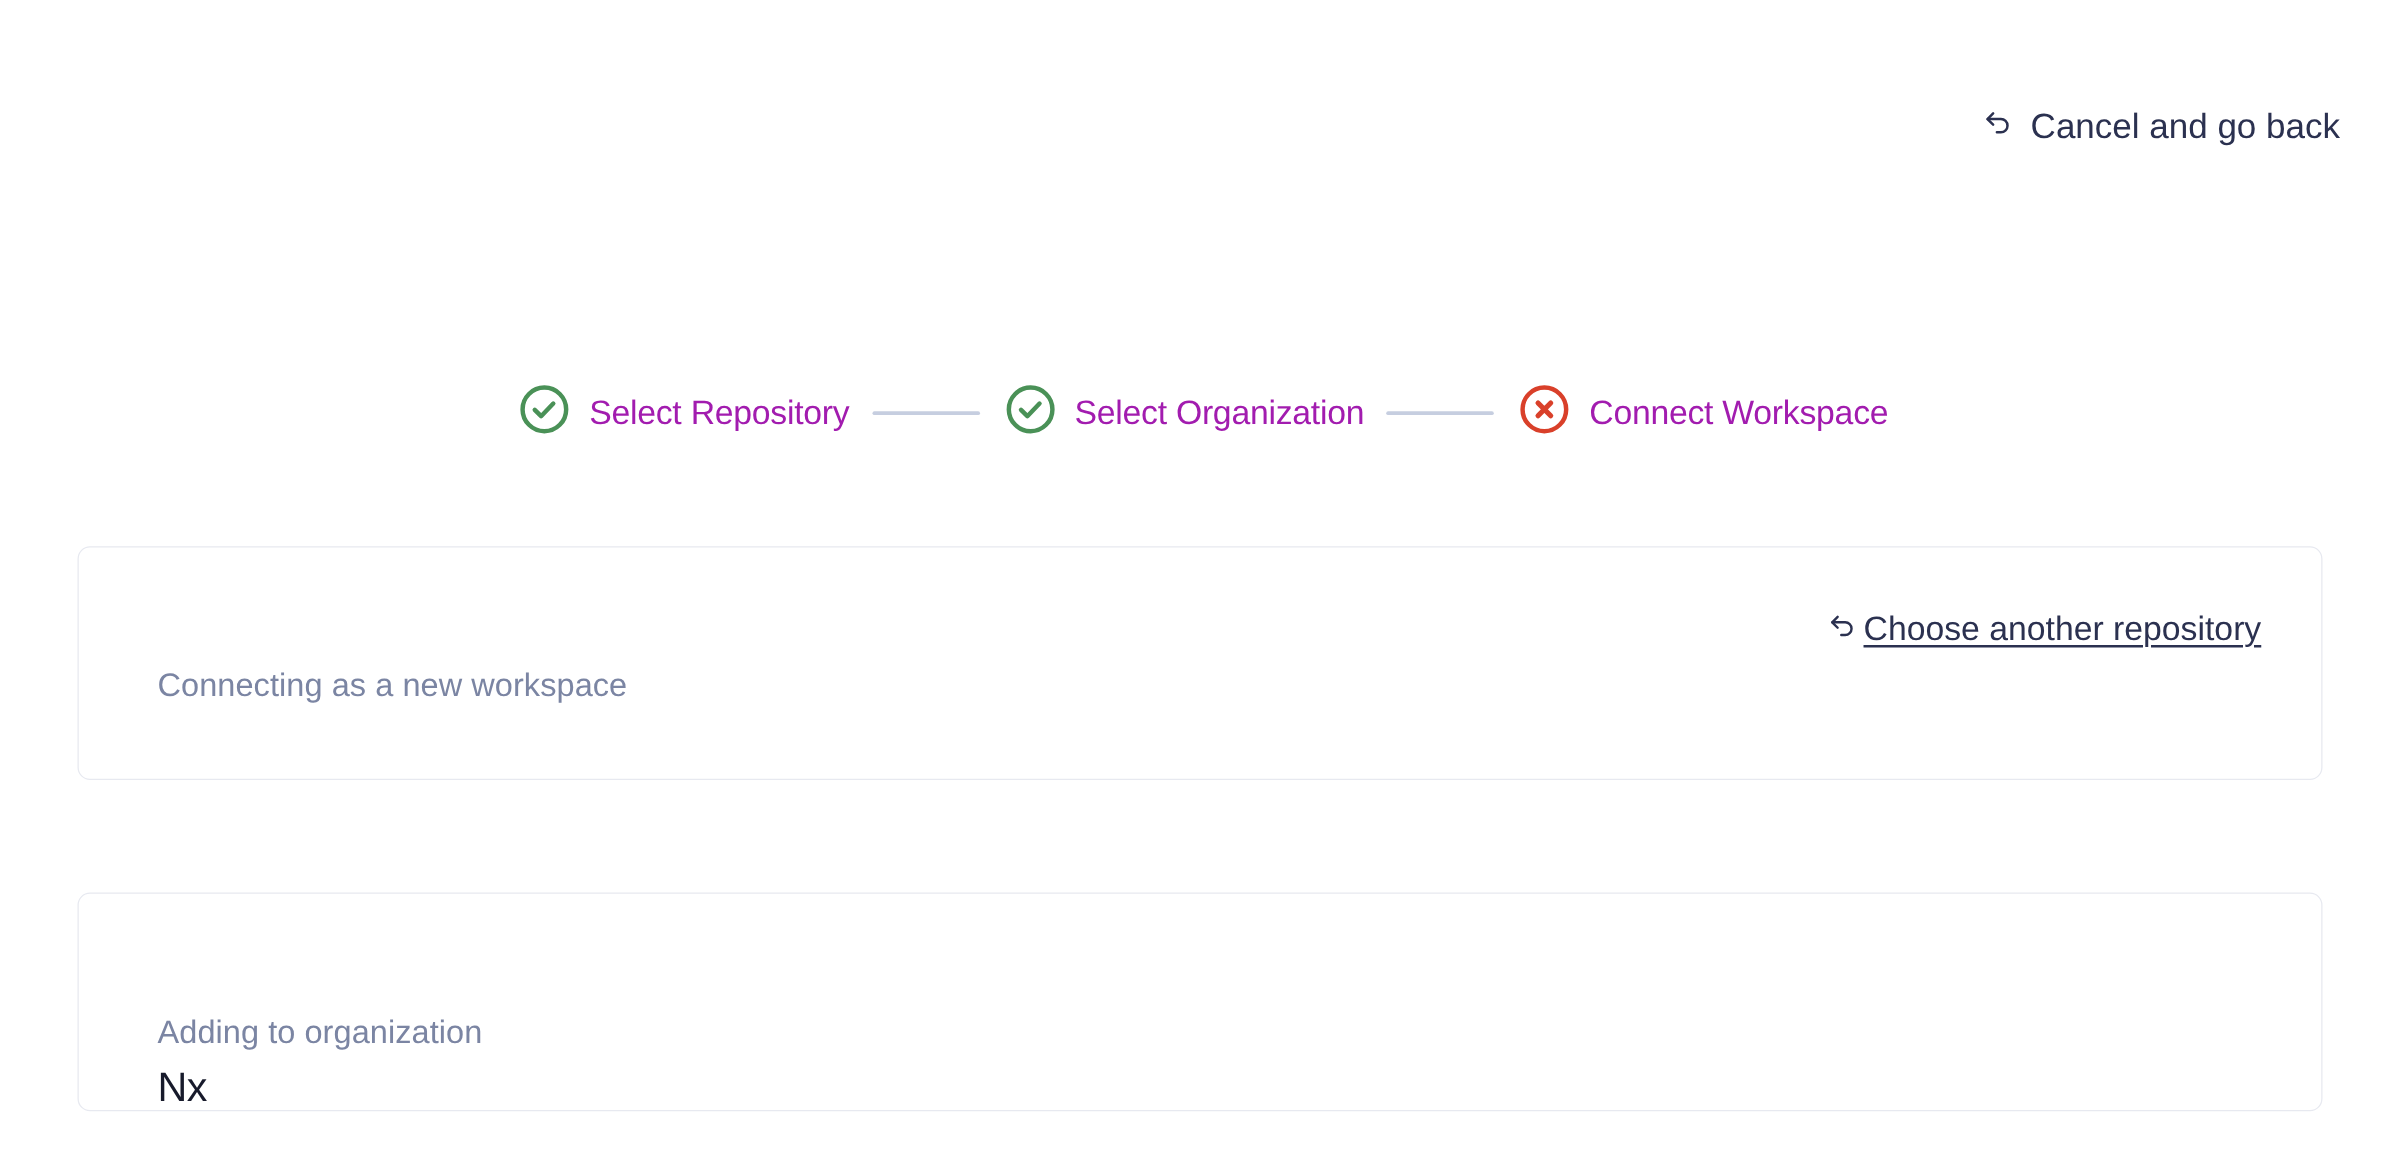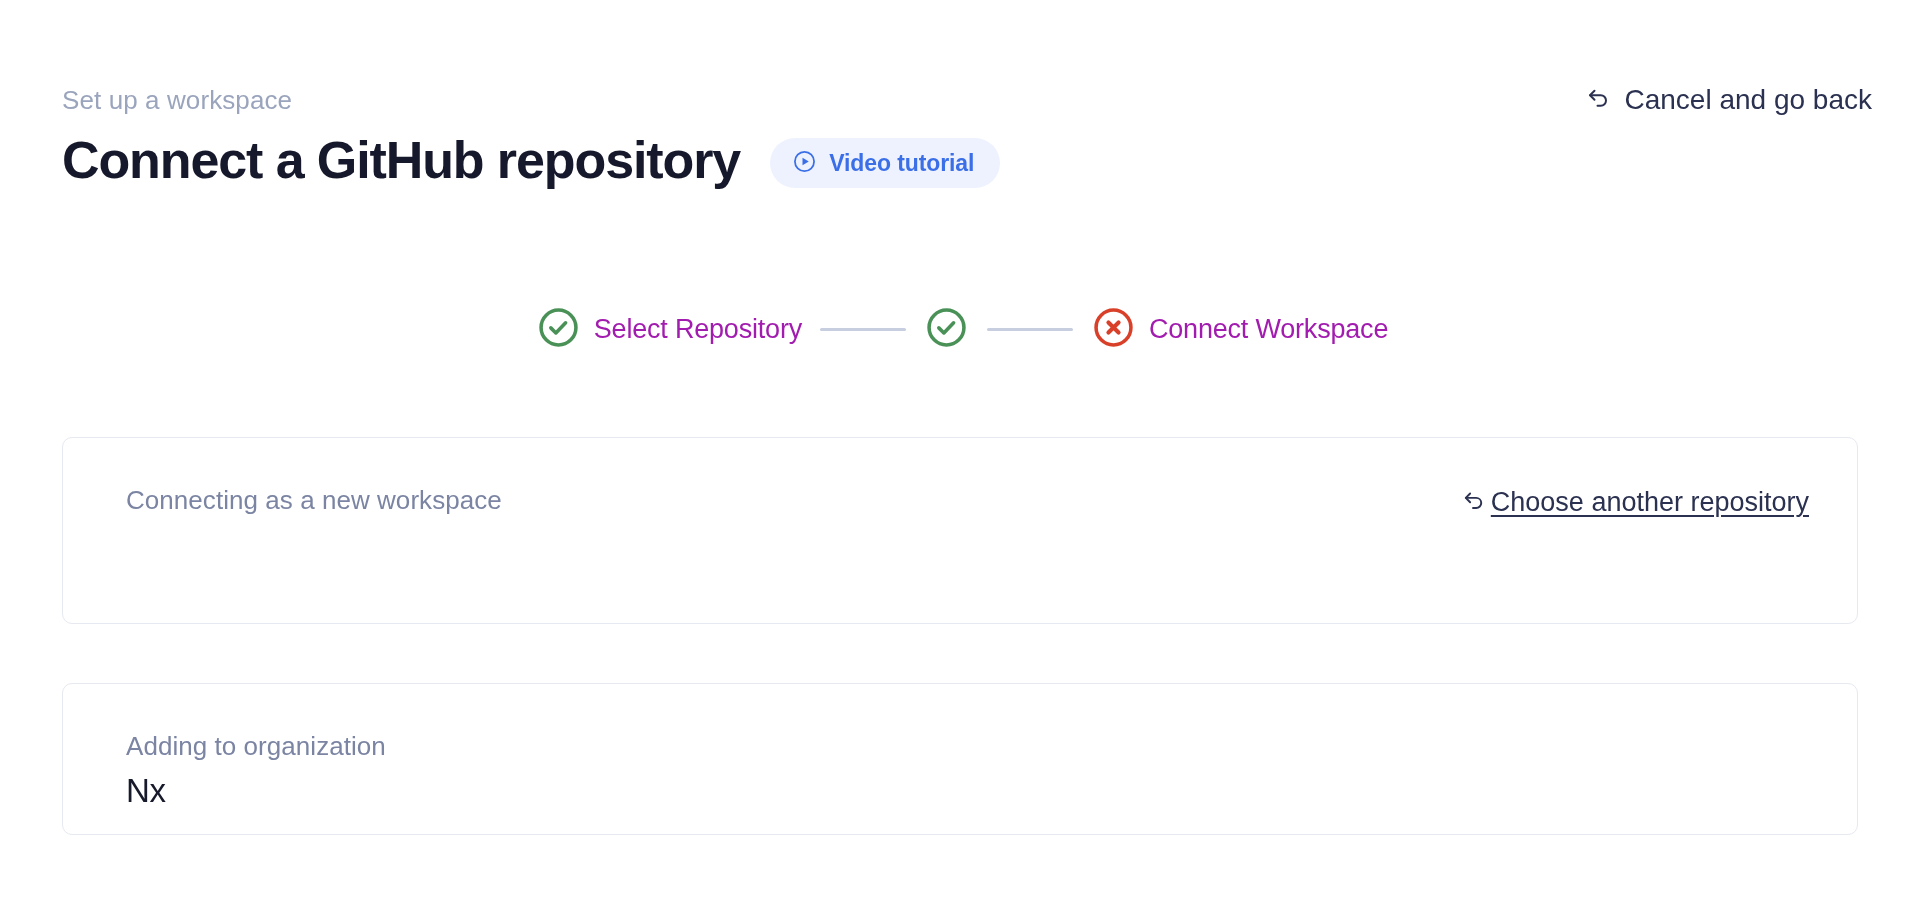--- a/index.html
+++ b/index.html
@@ -137,38 +137,39 @@
   
   .card {
     position: absolute;
     left: 62px;
     width: 1796px;
     border: 1px solid #e7e9f0;
     border-radius: 10px;
     background: #ffffff;
   }
   .card.card-repo { top: 437px; height: 187px; }
-  .card.card-org  { top: 683px; height: 152px; }
+  .card.card-org  { top: 714px; height: 175px; }
 
   .card-inner {
     position: absolute;
     left: 63px;
     right: 48px;
     top: 46px;
     display: flex;
     align-items: flex-start;
     justify-content: space-between;
   }
 
   .card-caption {
     font-size: 26px;
     line-height: 32px;
     color: #7b85a3;
     font-weight: 400;
     letter-spacing: .05px;
+    margin-top: 48px;
   }
 
   .card-value {
     margin-top: 9px;
     font-size: 33px;
     line-height: 40px;
     color: #171a2b;
     letter-spacing: -.4px;
     font-weight: 400;
     white-space: nowrap;
@@ -191,37 +192,20 @@
     text-underline-offset: 4px;
     text-decoration-thickness: 2px;
     white-space: nowrap;
   }
 </style>
 </head>
 <body>
 
 <div class="page">
 
-  <div class="header">
-    <div class="breadcrumb">Set up a workspace</div>
-
-    <div class="title-row">
-      <h1 class="page-title">Connect a GitHub repository</h1>
-
-      <button class="video-badge">
-        <span class="icon-play">
-          <svg width="25" height="25" viewBox="0 0 24 24" fill="none" aria-hidden="true">
-            <circle cx="12" cy="12" r="9.2" stroke="#3b6fe8" stroke-width="1.7"></circle>
-            <path d="M10.1 8.5l6 3.5-6 3.5z" fill="#3b6fe8"></path>
-          </svg>
-        </span>
-        <span class="lbl">Video tutorial</span>
-      </button>
-    </div>
-  </div>
 
   <a class="cancel-link" href="#">
     <span class="icon-undo">
       <svg width="30" height="30" viewBox="0 0 24 24" fill="none" aria-hidden="true">
         <path d="M9.2 6.2L5.6 9.8l3.6 3.6" stroke="#2b3150" stroke-width="1.6" stroke-linecap="round" stroke-linejoin="round"></path>
         <path d="M5.8 9.8h8.4a4.2 4.2 0 0 1 0 8.4h-2.6" stroke="#2b3150" stroke-width="1.6" stroke-linecap="round" stroke-linejoin="round"></path>
       </svg>
     </span>
     <span class="lbl">Cancel and go back</span>
   </a>
@@ -240,20 +224,21 @@
 
     <div class="step-connector"></div>
 
     <div class="step">
       <span class="step-icon">
         <svg width="45" height="45" viewBox="0 0 24 24" fill="none" aria-hidden="true">
           <circle cx="12" cy="12" r="9.3" stroke="#4a9157" stroke-width="1.9"></circle>
           <path d="M7.9 12.2l2.7 2.7 5.2-5.4" stroke="#4a9157" stroke-width="1.9" stroke-linecap="round" stroke-linejoin="round"></path>
         </svg>
       </span>
+      <span class="step-label">Select Organization</span>
     </div>
 
     <div class="step-connector"></div>
 
     <div class="step">
       <span class="step-icon">
         <svg width="45" height="45" viewBox="0 0 24 24" fill="none" aria-hidden="true">
           <circle cx="12" cy="12" r="9.3" stroke="#d9402a" stroke-width="1.9"></circle>
           <path d="M9.3 9.3l5.4 5.4M14.7 9.3l-5.4 5.4" stroke="#d9402a" stroke-width="2.2" stroke-linecap="round"></path>
         </svg>

